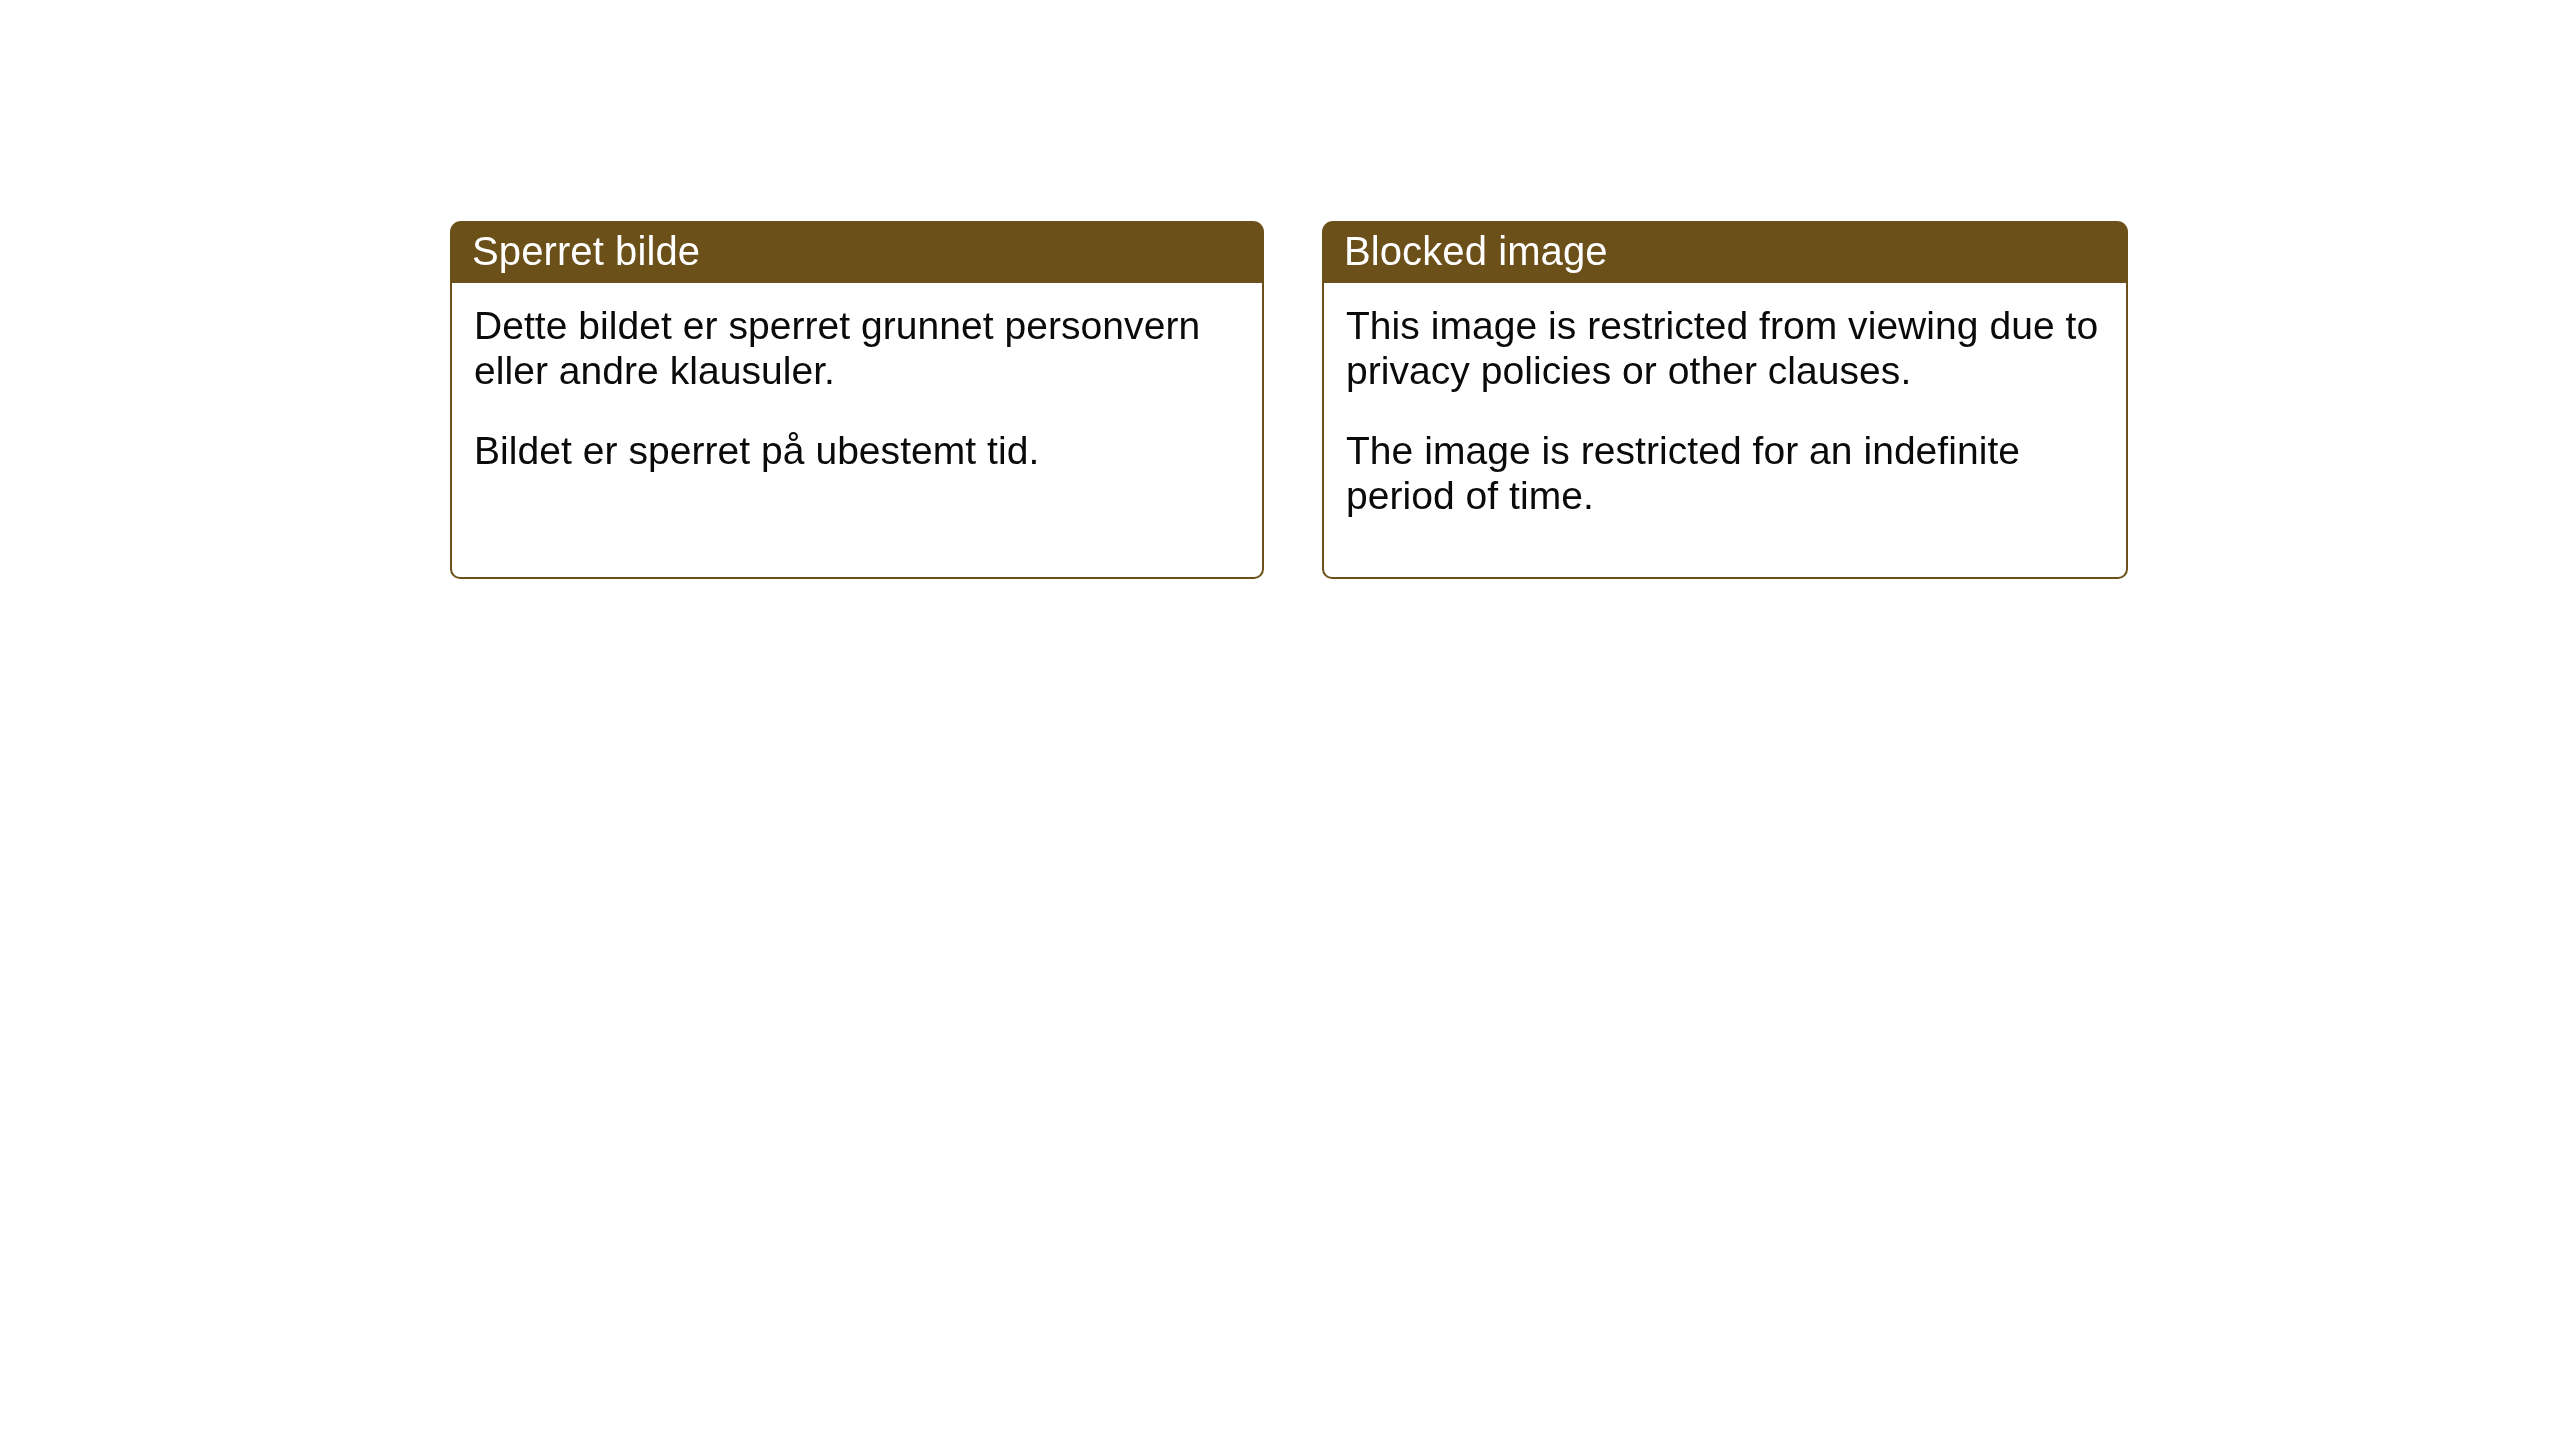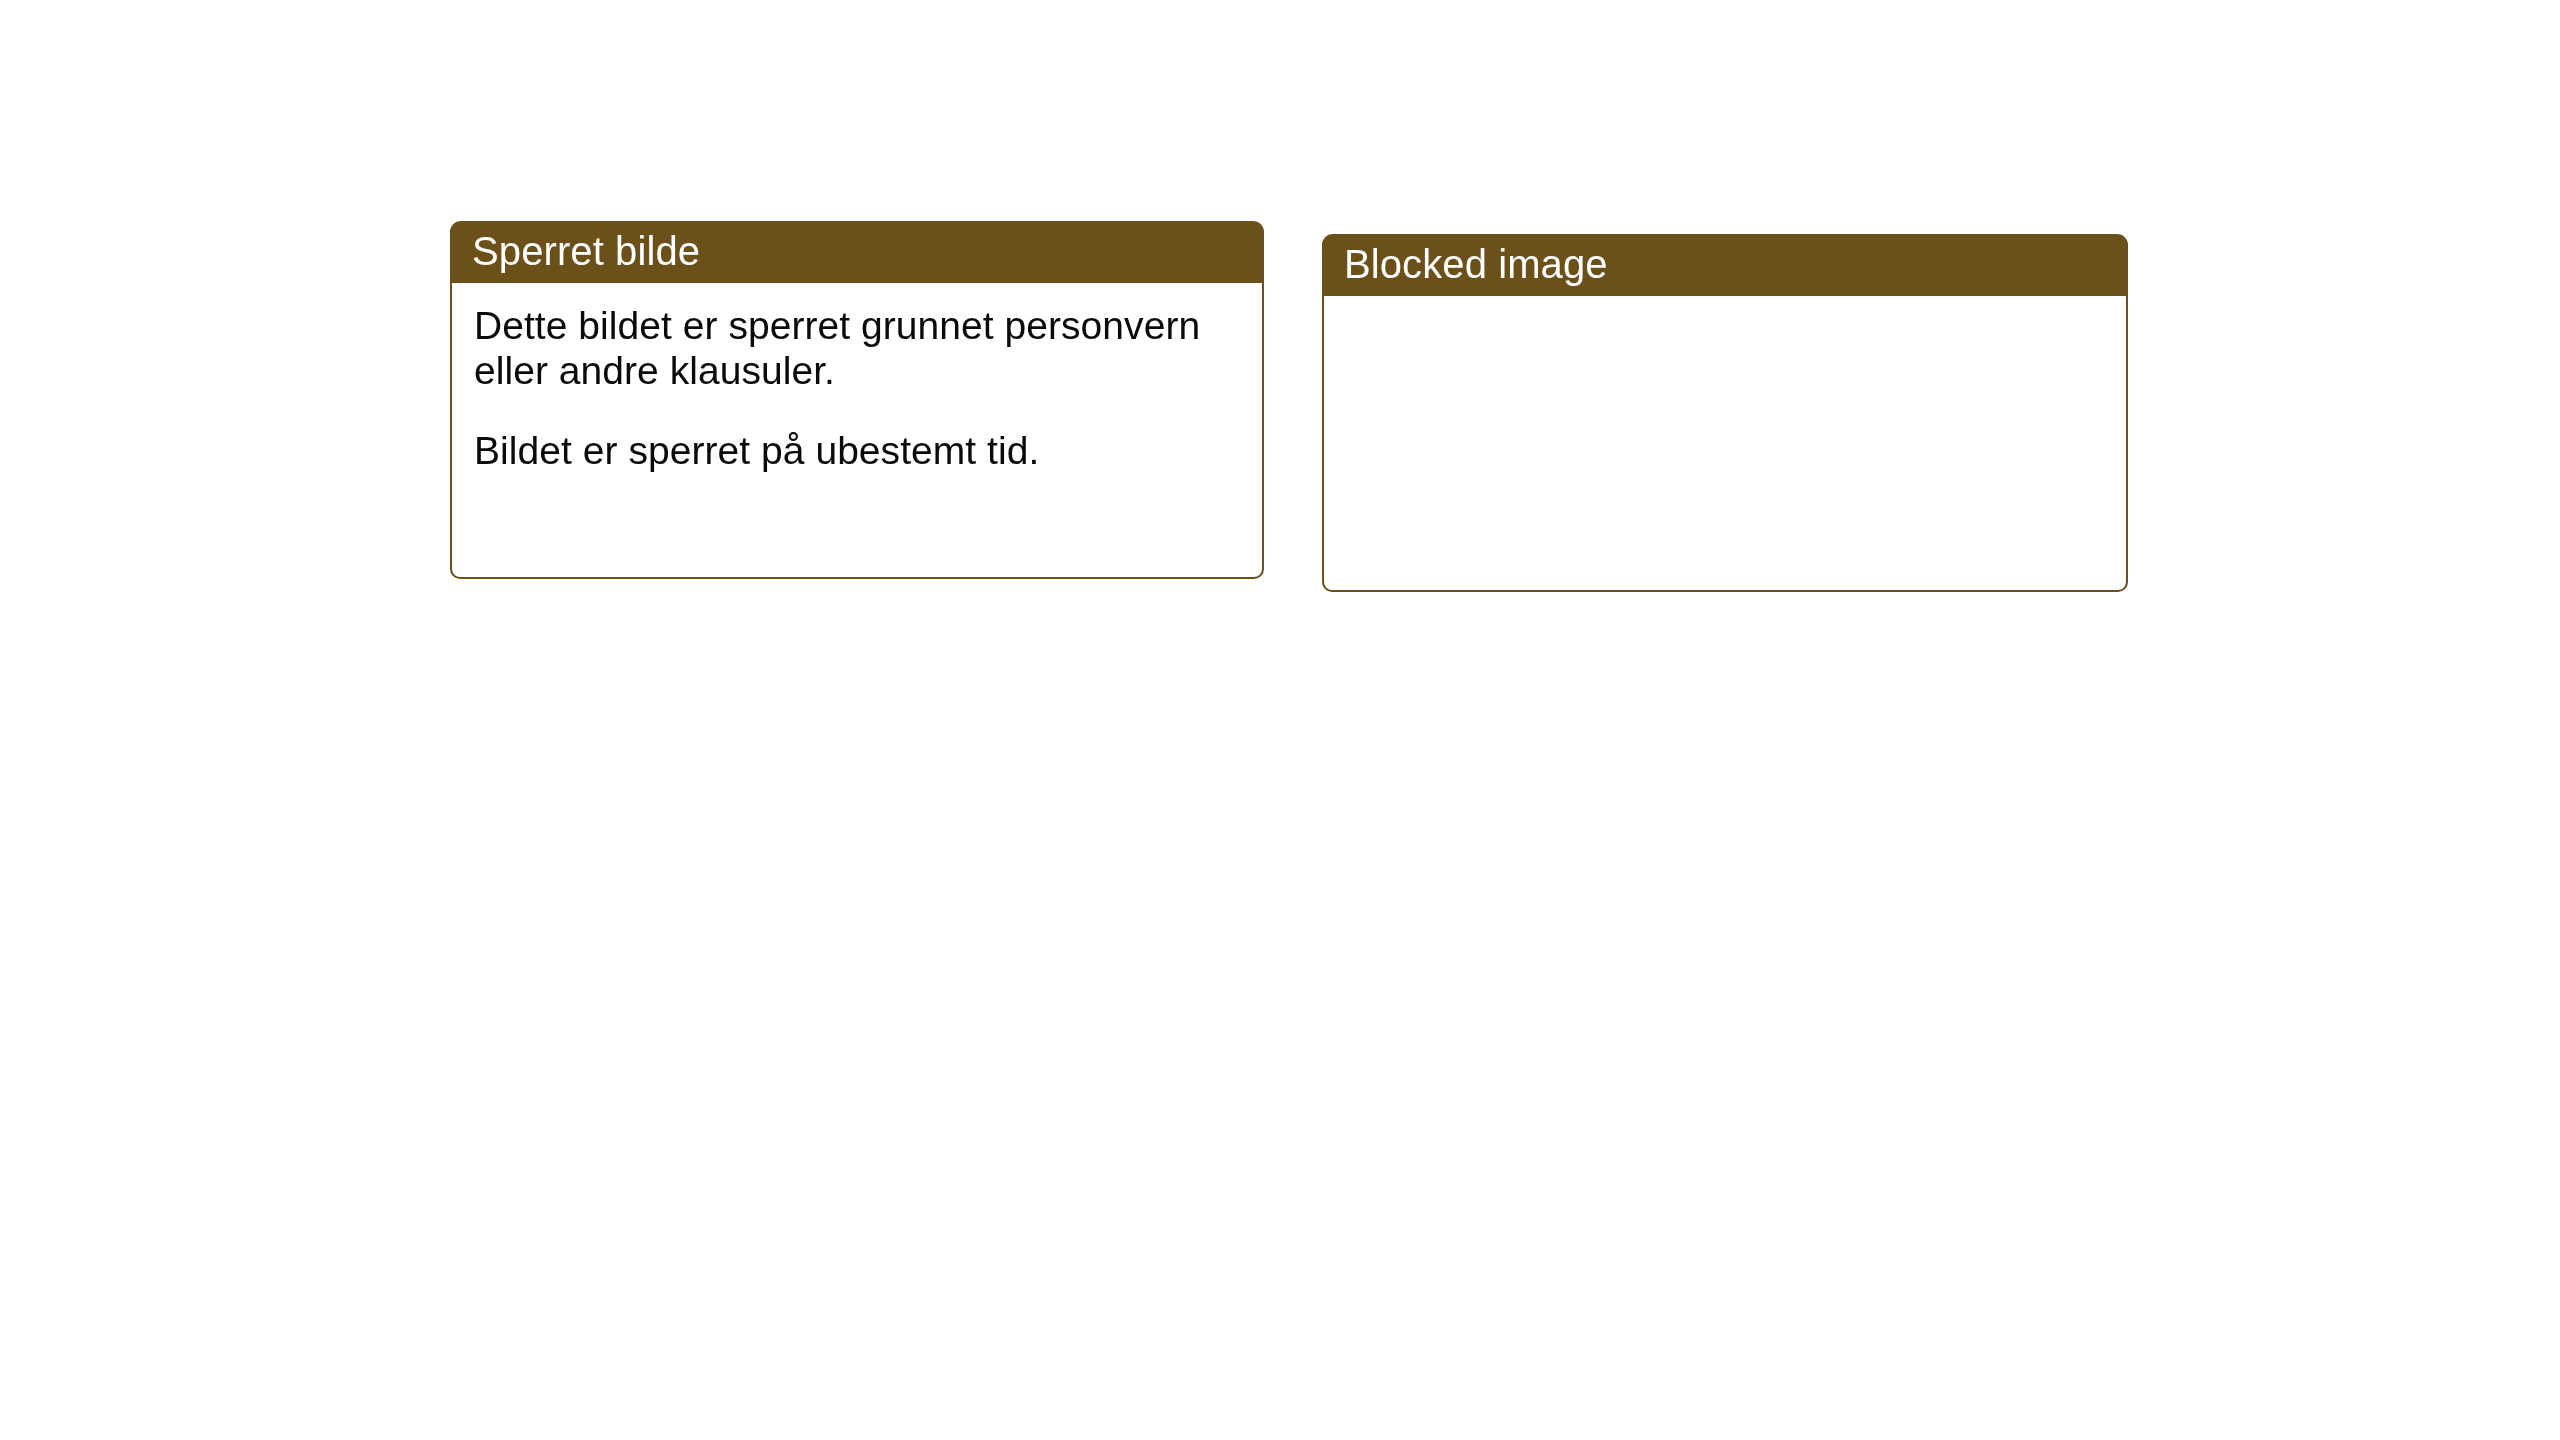--- a/index.html
+++ b/index.html
@@ -95,21 +95,21 @@
   
   #card-no {
     left: 450px;
     top: 221px;
     width: 814px;
     height: 358px;
   }
 
   #card-en {
     left: 1322px;
-    top: 234px;
+    top: 221px;
     width: 806px;
     height: 358px;
     padding-left: 18px;
   }
 </style>
 </head>
 <body>
 
 <div class="notice-stage">
 
@@ -122,15 +122,19 @@
       <p class="notice-paragraph">Dette bildet er sperret grunnet personvern eller andre klausuler.</p>
       <p class="notice-paragraph">Bildet er sperret på ubestemt tid.</p>
     </div>
   </section>
 
   <section class="notice-card" id="card-en">
     <div class="card-frame"></div>
     <div class="notice-header">
       <span class="notice-header-title">Blocked image</span>
     </div>
+    <div class="notice-body">
+      <p class="notice-paragraph">This image is restricted from viewing due to privacy policies or other clauses.</p>
+      <p class="notice-paragraph">The image is restricted for an indefinite period of time.</p>
+    </div>
   </section>
 
 </div>
 
 </body></html>

